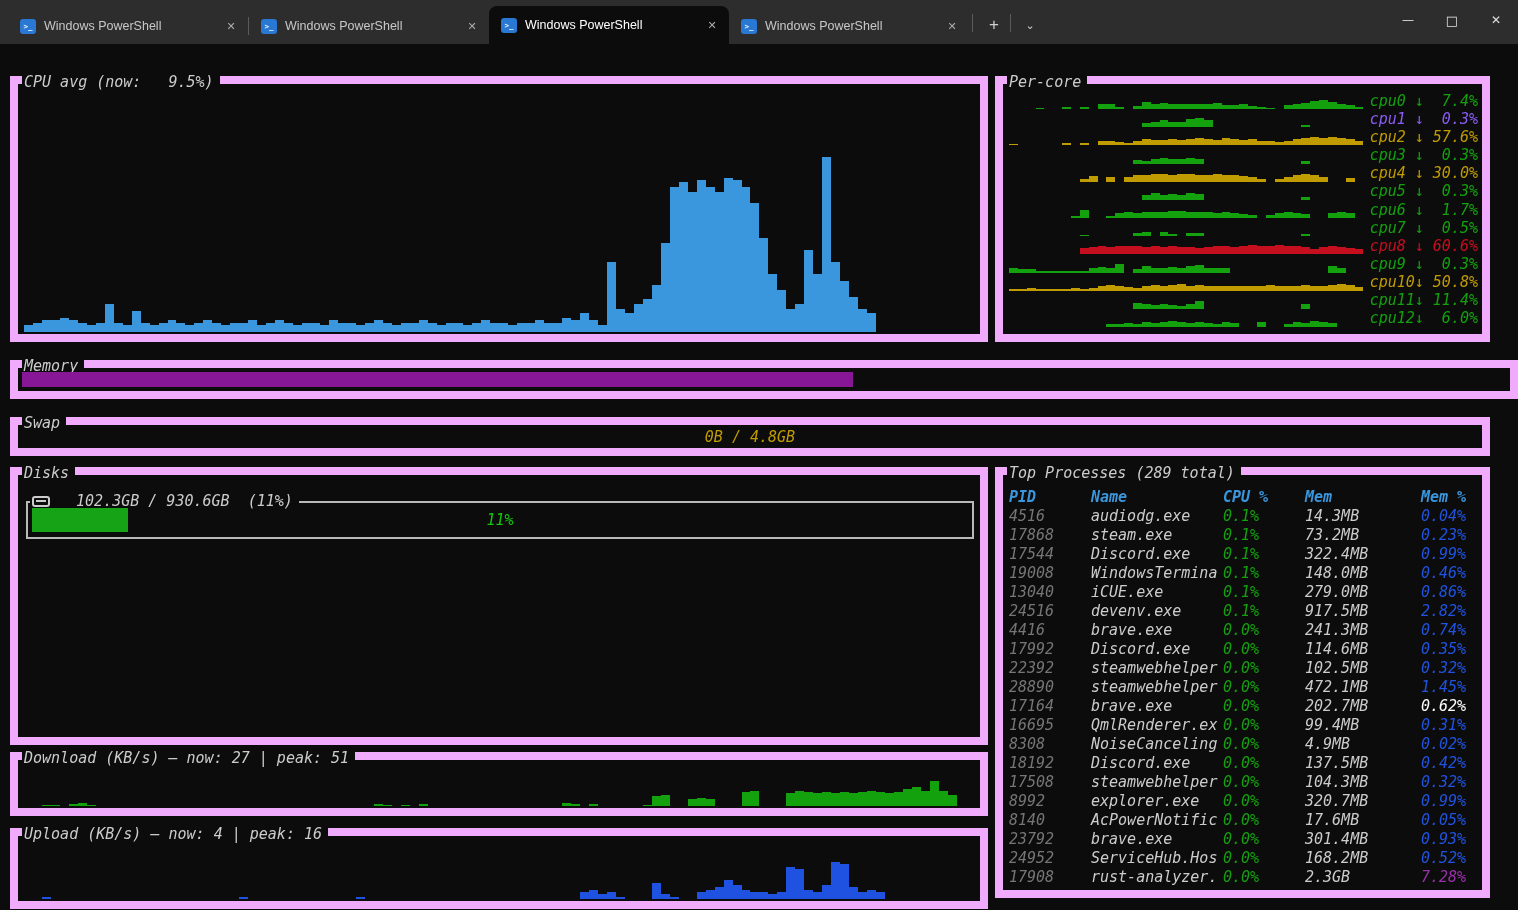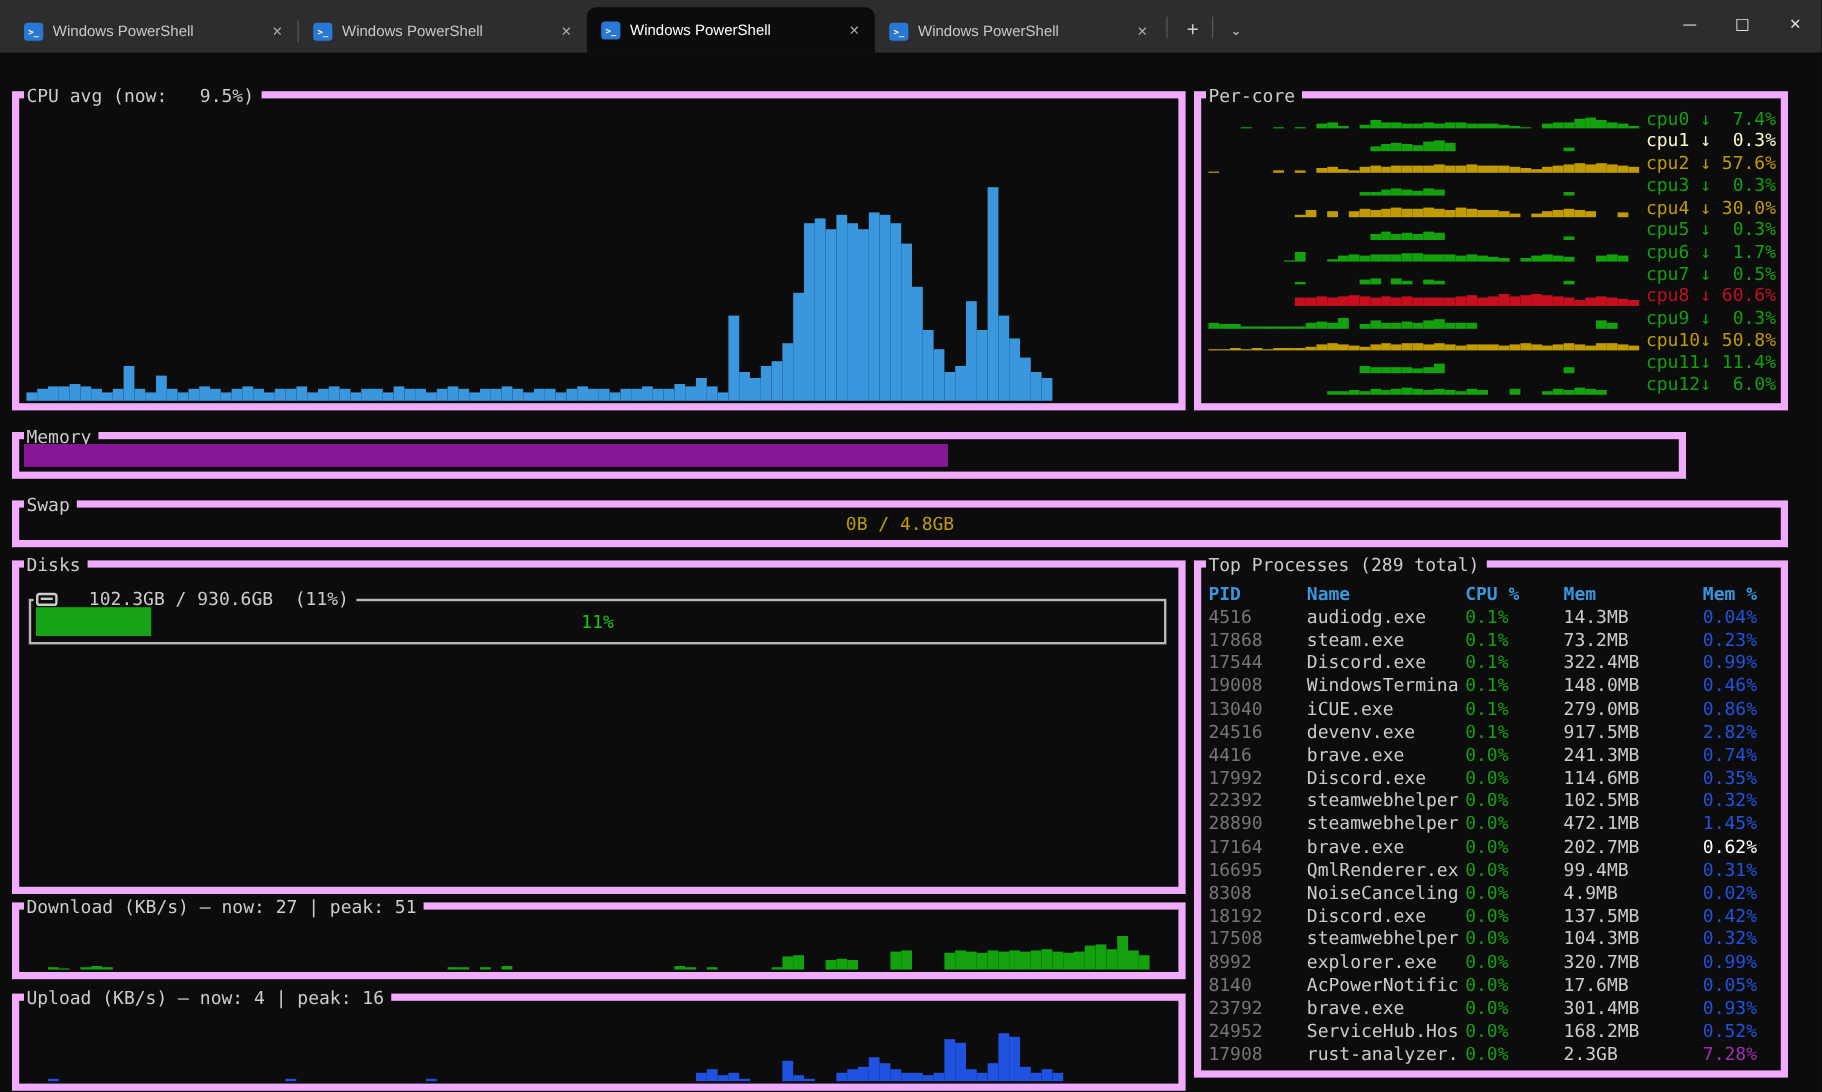--- a/index.html
+++ b/index.html
@@ -28,21 +28,21 @@
   .newtab{left:980px;font-size:17px;}
   .tabchev{left:1016px;font-size:11px;}
   .barsep{position:absolute;top:14px;width:1px;height:18px;background:#5A5A5A;}
   .winctl{position:absolute;top:0;height:40px;width:44px;display:flex;align-items:center;
        justify-content:center;color:#E0E0E0;font-size:12px;font-family:"DejaVu Sans",sans-serif;}
   
   .term{position:absolute;top:44px;left:0;width:1518px;height:866px;background:#0C0C0C;font-size:15px;}
   .title-row{position:absolute;top:4px;left:10px;width:1480px;display:flex;align-items:center;height:19px;}
   .title-text{white-space:pre;padding-right:5px;}
   .fill-line{flex:1;height:2px;background:#B9B9B9;}
-  .panel{position:absolute;border:6px solid #f0abfc;background:#0C0C0C;}
+  .panel{position:absolute;border:8px solid #f0abfc;background:#0C0C0C;font-style:italic;}
   .panel-label{position:absolute;top:-11px;left:4px;background:#0C0C0C;padding:0 6px 0 2px;
        white-space:pre;color:#CCCCCC;line-height:19px;}
   .bars{position:absolute;display:flex;align-items:flex-end;}
   .bars > div{flex:1 1 0;min-width:0;}
   #cpu-bars{left:6px;right:6px;bottom:2px;top:14px;}
   #dl-bars,#ul-bars{left:6px;right:6px;bottom:2px;top:12px;}
   
   #core-rows{position:absolute;left:6px;right:4px;top:8px;bottom:6px;display:flex;flex-direction:column;}
   .core-row{flex:1;display:flex;min-height:0;}
   .core-spark{flex:1;display:flex;align-items:flex-end;margin:1px 6px 1px 0;}
@@ -304,21 +304,21 @@
             <div></div>
             <div></div>
             <div style="height: 16%; background: rgb(19, 161, 14);"></div>
             <div></div>
             <div></div>
             <div></div>
             <div></div>
             <div></div>
             <div></div>
           </div>
-          <span class="core-label" style="color: #fef9c3; text-align: right;">cpu1 ↓  0.3%</span>
+          <span class="core-label" style="color: #8b5cf6; text-align: right;">cpu1 ↓  0.3%</span>
         </div>
         <div class="core-row">
           <div class="core-spark">
             <div style="height: 8%; background: rgb(193, 156, 0);"></div>
             <div></div>
             <div></div>
             <div></div>
             <div></div>
             <div></div>
             <div style="height: 14%; background: rgb(193, 156, 0);"></div>
@@ -804,21 +804,21 @@
             <div style="height: 26%; background: rgb(19, 161, 14);"></div>
             <div></div>
             <div></div>
             <div></div>
           </div>
           <span class="core-label" style="color: rgb(19, 161, 14);">cpu12↓  6.0%</span>
         </div>
       </div>
   </div>
 
-  <div class="panel" style="left:10px;top:316px;width:1395px;height:39px">
+  <div class="panel" style="left:10px;top:316px;width:1508px;height:39px">
     <span class="panel-label">Memory</span>
     <div class="meter-fill" id="mem-fill" style="width: 55.7%; background: rgb(136, 23, 152);"></div>
   </div>
 
   <div class="panel" style="left:10px;top:373px;width:1480px;height:39px">
     <span class="panel-label">Swap</span>
     <div class="meter-text" id="swap-text" style="color: rgb(193, 156, 0);">0B / 4.8GB</div>
   </div>
 
   <div class="panel" style="left:10px;top:423px;width:978px;height:278px">

